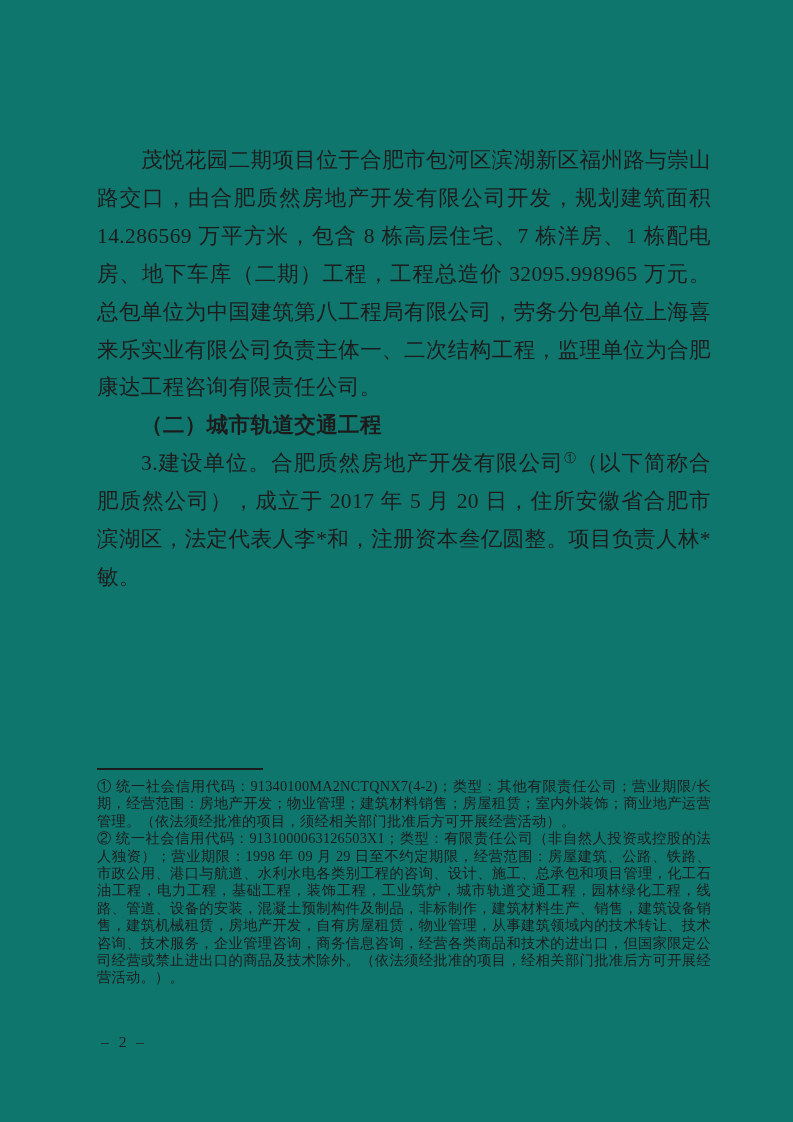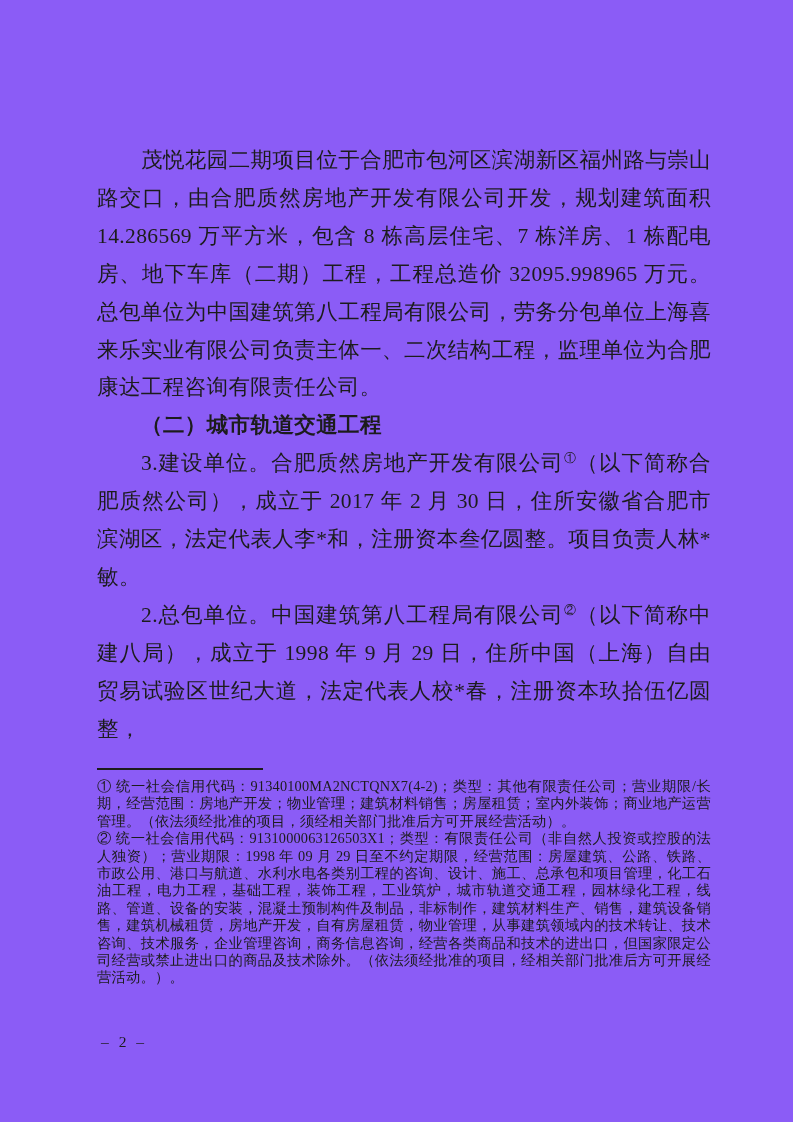--- a/index.html
+++ b/index.html
@@ -1,21 +1,21 @@
 <!DOCTYPE html>
 <html lang="zh"><head>
 <meta charset="utf-8">
 <style>
   html, body { margin: 0; padding: 0; background: #e8e8e8; }
   .page {
     position: relative;
     width: 793px;
     height: 1122px;
     margin: 0 auto;
-    background: #8b5cf6;
+    background: #0f766e;
     color: #1c1c1c;
     font-family: "Liberation Serif", serif;
     overflow: hidden;
   }
   .content {
     position: absolute;
     left: 97px;
     top: 142px;
     width: 614px;
   }
@@ -70,23 +70,22 @@
 
 <div class="page">
 
   <div class="content">
 
     <p class="body-para">茂悦花园二期项目位于合肥市包河区滨湖新区福州路与崇山路交口，由合肥质然房地产开发有限公司开发，规划建筑面积 14.286569 万平方米，包含 8 栋高层住宅、7 栋洋房、1 栋配电房、地下车库（二期）工程，工程总造价 32095.998965 万元。总包单位为中国建筑第八工程局有限公司，劳务分包单位上海喜来乐实业有限公司负责主体一、二次结构工程，监理单位为合肥康达工程咨询有限责任公司。</p>
 
 
     <p class="body-para heading">（二）城市轨道交通工程</p>
 
-    <p class="body-para"><span>3.建设单位。合肥质然房地产开发有限公司</span><sup class="fnref">①</sup><span>（以下简称合肥质然公司），成立于 2017 年 2 月 30 日，住所安徽省合肥市滨湖区，法定代表人李*和，注册资本叁亿圆整。项目负责人林*敏。</span></p>
+    <p class="body-para"><span>3.建设单位。合肥质然房地产开发有限公司</span><sup class="fnref">①</sup><span>（以下简称合肥质然公司），成立于 2017 年 5 月 20 日，住所安徽省合肥市滨湖区，法定代表人李*和，注册资本叁亿圆整。项目负责人林*敏。</span></p>
 
-    <p class="body-para"><span>2.总包单位。中国建筑第八工程局有限公司</span><sup class="fnref">②</sup><span>（以下简称中建八局），成立于 1998 年 9 月 29 日，住所中国（上海）自由贸易试验区世纪大道，法定代表人校*春，注册资本玖拾伍亿圆整，</span></p>
 
   </div>
 
   <div class="footnotes">
     <div class="fn-rule"></div>
 
     <p class="footnote"><span class="fn-marker">①</span><span>统一社会信用代码：91340100MA2NCTQNX7(4-2)；类型：其他有限责任公司；营业期限/长期，经营范围：房地产开发；物业管理；建筑材料销售；房屋租赁；室内外装饰；商业地产运营管理。（依法须经批准的项目，须经相关部门批准后方可开展经营活动）。</span></p>
 
     <p class="footnote"><span class="fn-marker">②</span><span>统一社会信用代码：9131000063126503X1；类型：有限责任公司（非自然人投资或控股的法人独资）；营业期限：1998 年 09 月 29 日至不约定期限，经营范围：房屋建筑、公路、铁路、市政公用、港口与航道、水利水电各类别工程的咨询、设计、施工、总承包和项目管理，化工石油工程，电力工程，基础工程，装饰工程，工业筑炉，城市轨道交通工程，园林绿化工程，线路、管道、设备的安装，混凝土预制构件及制品，非标制作，建筑材料生产、销售，建筑设备销售，建筑机械租赁，房地产开发，自有房屋租赁，物业管理，从事建筑领域内的技术转让、技术咨询、技术服务，企业管理咨询，商务信息咨询，经营各类商品和技术的进出口，但国家限定公司经营或禁止进出口的商品及技术除外。（依法须经批准的项目，经相关部门批准后方可开展经营活动。）。</span></p>
   </div>

